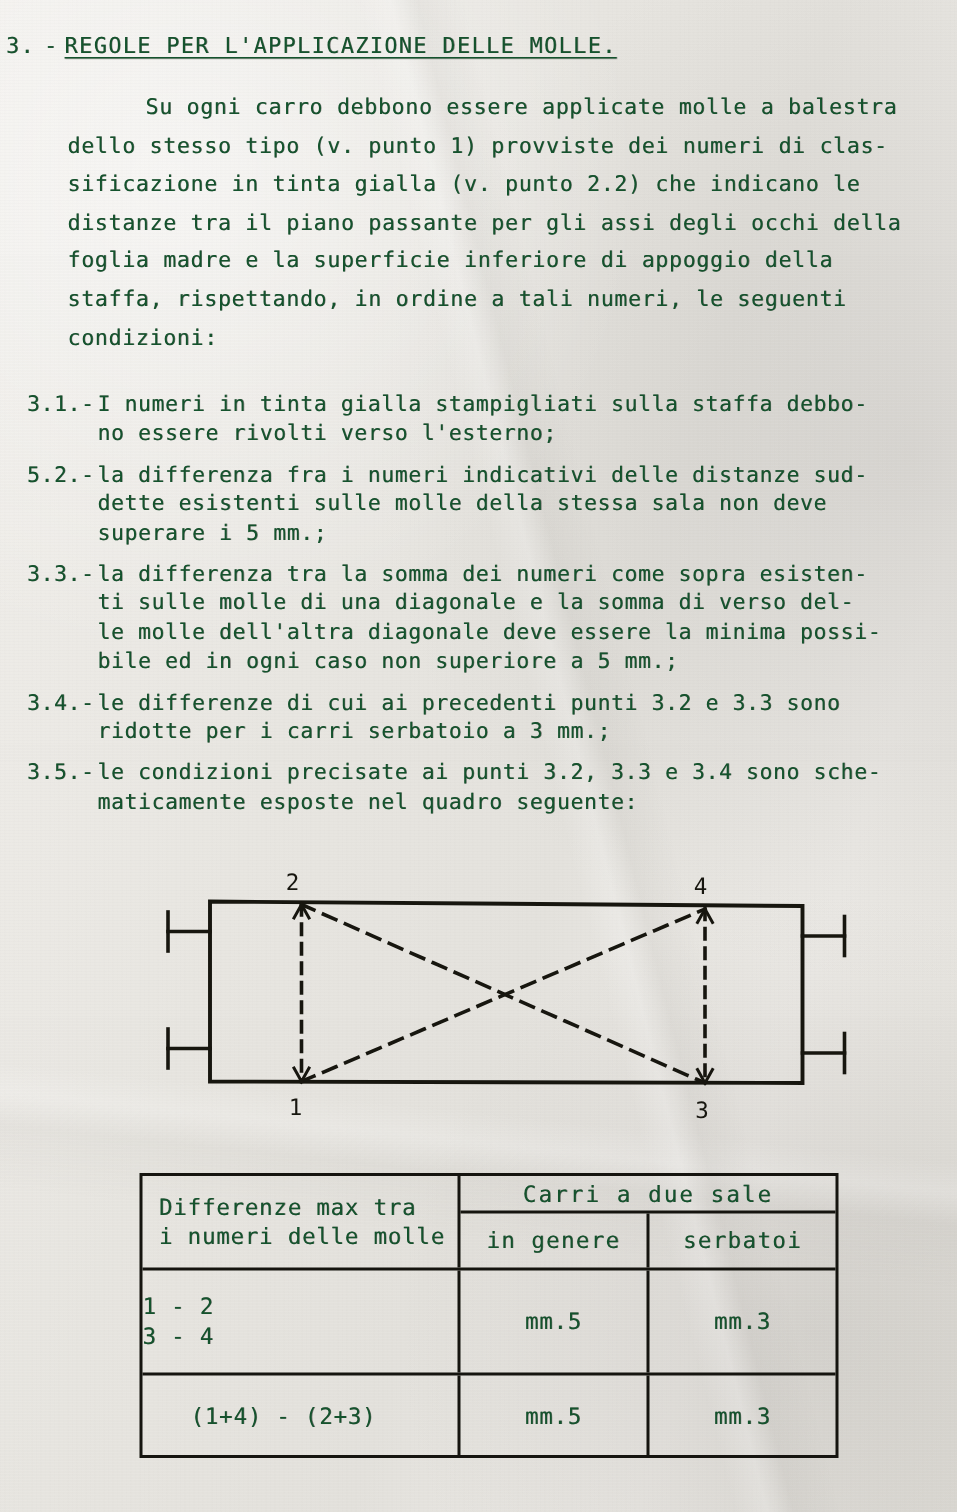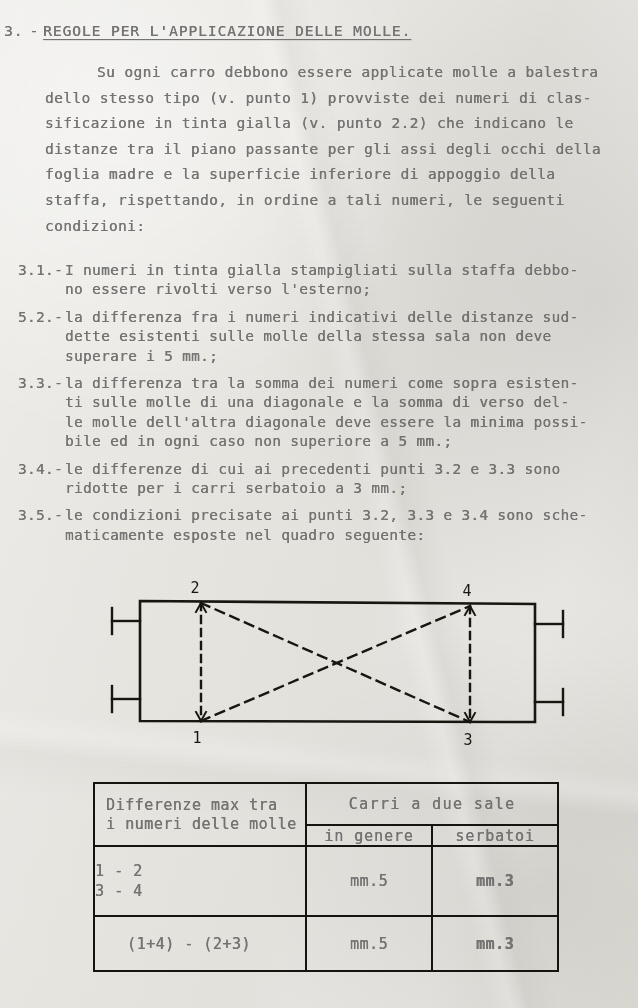--- a/index.html
+++ b/index.html
@@ -48,21 +48,21 @@
   }
 
   #content {
     position: relative;
     z-index: 3;
     width: 638px;
     height: 1008px;
   }
 
   .ink {
-    color: #737373;
+    color: #14532d;
     text-shadow: 0.35px 0.2px 0.4px rgba(40,38,34,0.55);
   }
 
   
   #heading {
     position: absolute;
     left: 4px;
     top: 22px;
     font-size: 14.6px;
     letter-spacing: 0.9px;
@@ -150,21 +150,21 @@
     justify-content: center;
     padding-left: 11px;
     line-height: 19px;
   }
   #hdr-row .c-right {
     flex: 1;
     display: flex;
     flex-direction: column;
   }
   #hdr-grp {
-    height: 42px;
+    height: 25px;
     display: flex;
     align-items: center;
     justify-content: center;
     border-bottom: 2px solid #15140f;
     letter-spacing: 1.4px;
   }
   #hdr-sub { flex: 1; display: flex; border-radius: 11px; }
   #hdr-sub .sub {
     flex: 1;
     display: flex;
@@ -189,21 +189,21 @@
     align-items: flex-start;
     padding-left: 32px;
   }
   .body-row .c-mid,
   .body-row .c-end {
     flex: 1;
     display: flex;
     align-items: center;
     justify-content: center;
   }
-  .body-row .c-end { border-left: 2px solid #15140f; font-weight: bold; }
+  .body-row .c-end { border-left: 2px solid #15140f; }
   .stack { text-align: left; }
 </style>
 </head>
 <body>
 
 <div id="paper"></div>
 <div id="grain"></div>
 <div id="creases"></div>
 
 <div id="content">

